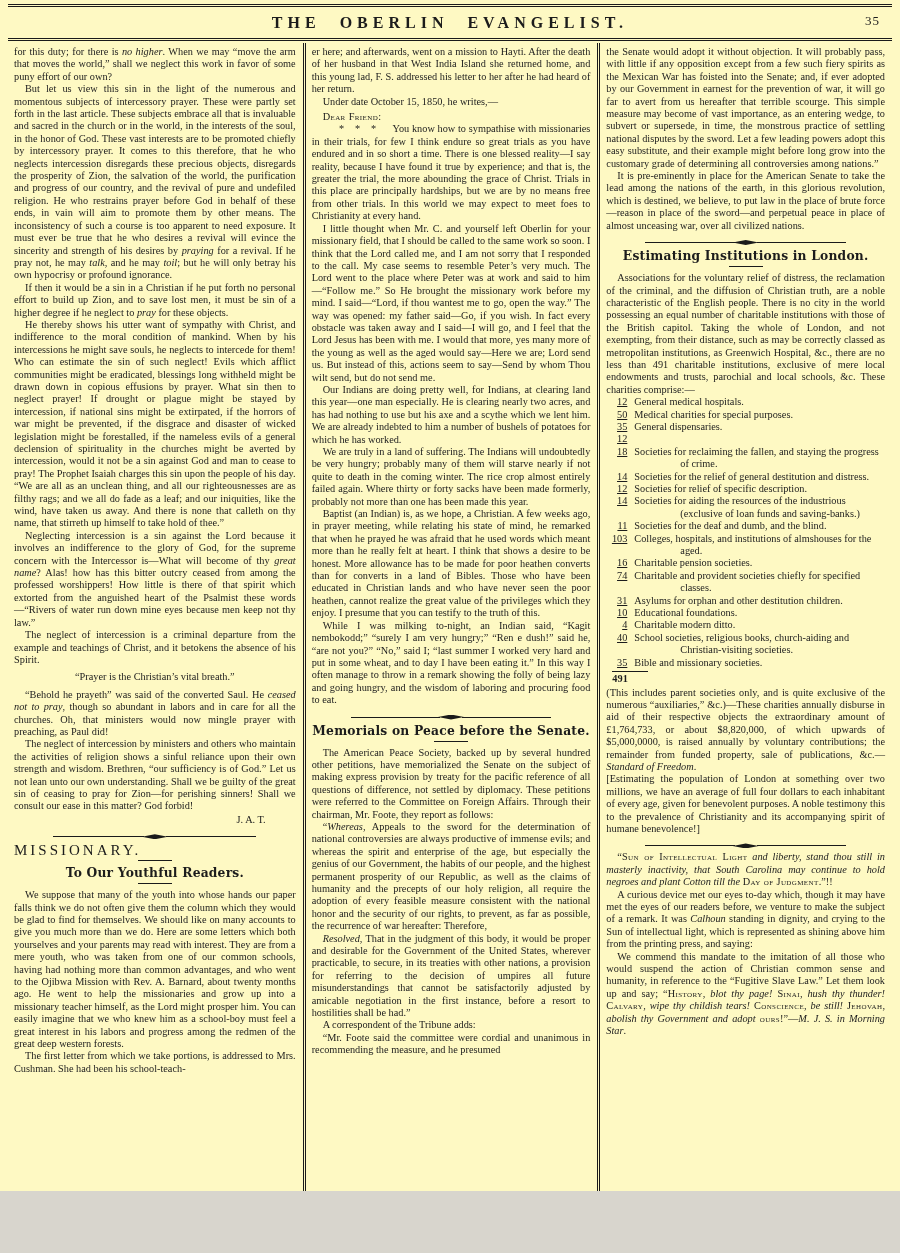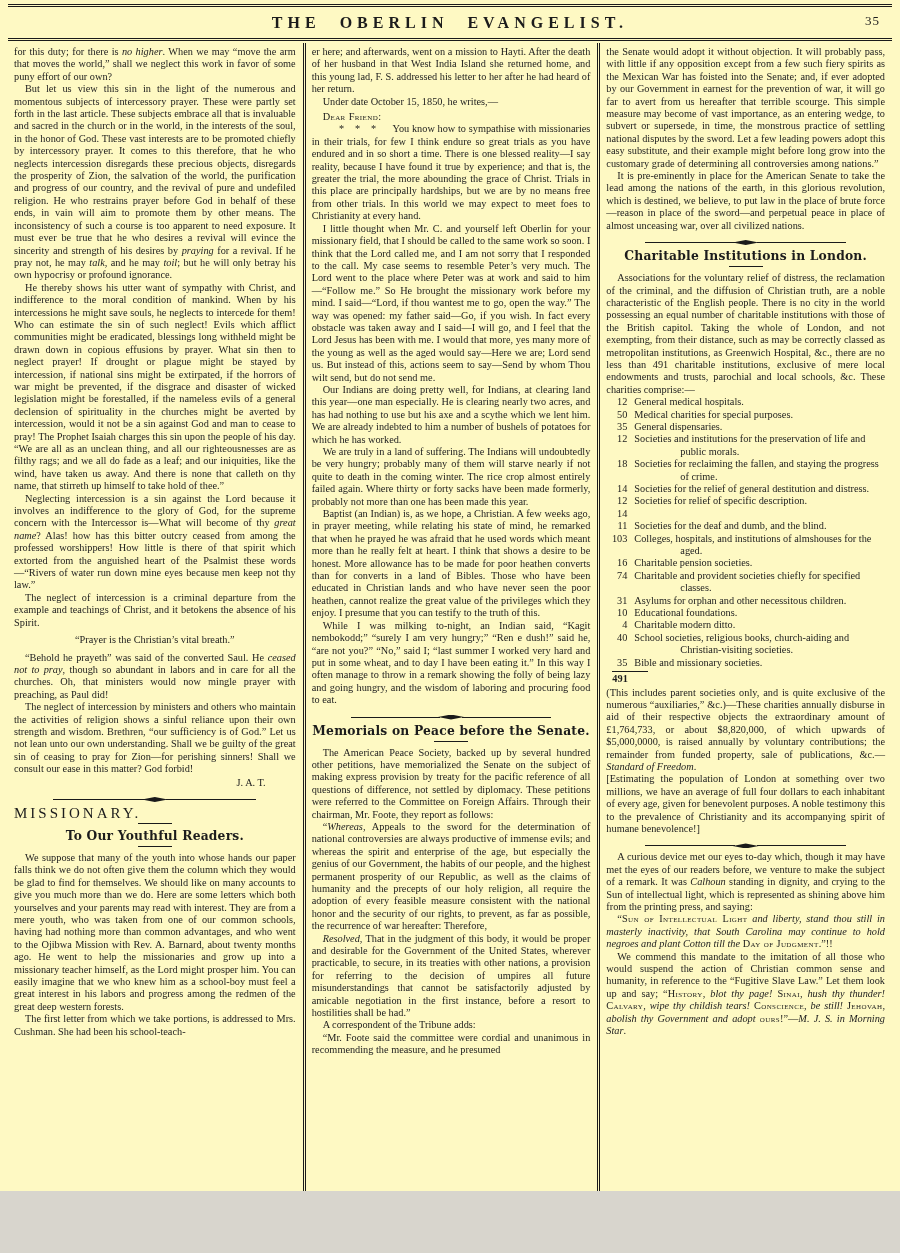--- a/index.html
+++ b/index.html
@@ -30,38 +30,39 @@
     font-size:15px;line-height:13px;letter-spacing:3px;}
   .head{margin:4px 0 0 0;text-align:center;font-weight:bold;
     font-family:"DejaVu Serif",serif;font-size:12.3px;line-height:14px;letter-spacing:.2px;}
   .shortrule{width:34px;border-top:1.4px solid #1a1a1a;margin:3px auto 5px auto;}
   .divider{display:flex;align-items:center;width:72%;margin:8px auto 3px auto;}
   .divider .rule{flex:1;border-top:1px solid #1a1a1a;}
   .divider .orn{width:26px;height:5px;background:#1a1a1a;margin:0 -2px;
     clip-path:polygon(50% 0,100% 50%,50% 100%,0 50%);}
   .list{margin:0;}
   .li{display:flex;}
-  .li .num{flex:0 0 28px;text-align:right;padding-right:7px;box-sizing:border-box;}
+  .li .num{flex:0 0 28px;text-align:right;padding-right:7px;box-sizing:border-box;text-decoration:underline;}
   .li .txt{flex:1;padding-left:46px;text-indent:-46px;}
   .total{margin:1px 0 1px 6px;}
   .total .total-rule{width:36px;border-top:1px solid #1a1a1a;margin:2px 0 1px 0;}
   .total .total-value{font-weight:bold;}
 </style>
 </head>
 <body>
 
 <div class="page">
   <div class="masthead">
     <div class="title">THE OBERLIN EVANGELIST.</div>
     <div class="pageno">35</div>
   </div>
   <div class="cols">
     <div class="col">
         <p class="p noindent">for this duty; for there is <i>no higher</i>. When we may “move the arm that moves the world,” shall we neglect this work in favor of some puny effort of our own?</p>
         <p class="p">But let us view this sin in the light of the numerous and momentous subjects of intercessory prayer. These were partly set forth in the last article. These subjects embrace all that is invaluable and sacred in the church or in the world, in the interests of the soul, in the honor of God. These vast interests are to be promoted chiefly by intercessory prayer. It comes to this therefore, that he who neglects intercession disregards these precious objects, disregards the prosperity of Zion, the salvation of the world, the purification and progress of our country, and the revival of pure and undefiled religion. He who restrains prayer before God in behalf of these ends, in vain will aim to promote them by other means. The inconsistency of such a course is too apparent to need exposure. It must ever be true that he who desires a revival will evince the sincerity and strength of his desires by <i>praying</i> for a revival. If he pray not, he may <i>talk</i>, and he may <i>toil</i>; but he will only betray his own hypocrisy or profound ignorance.</p>
+        <p class="p">If then it would be a sin in a Christian if he put forth no personal effort to build up Zion, and to save lost men, it must be sin of a higher degree if he neglect to <i>pray</i> for these objects.</p>
         <p class="p">He thereby shows his utter want of sympathy with Christ, and indifference to the moral condition of mankind. When by his intercessions he might save souls, he neglects to intercede for them! Who can estimate the sin of such neglect! Evils which afflict communities might be eradicated, blessings long withheld might be drawn down in copious effusions by prayer. What sin then to neglect prayer! If drought or plague might be stayed by intercession, if national sins might be extirpated, if the horrors of war might be prevented, if the disgrace and disaster of wicked legislation might be forestalled, if the nameless evils of a general declension of spirituality in the churches might be averted by intercession, would it not be a sin against God and man to cease to pray! The Prophet Isaiah charges this sin upon the people of his day. “We are all as an unclean thing, and all our righteousnesses are as filthy rags; and we all do fade as a leaf; and our iniquities, like the wind, have taken us away. And there is none that calleth on thy name, that stirreth up himself to take hold of thee.”</p>
         <p class="p">Neglecting intercession is a sin against the Lord because it involves an indifference to the glory of God, for the supreme concern with the Intercessor is—What will become of thy <i>great name</i>? Alas! how has this bitter outcry ceased from among the professed worshippers! How little is there of that spirit which extorted from the anguished heart of the Psalmist these words—“Rivers of water run down mine eyes because men keep not thy law.”</p>
         <p class="p">The neglect of intercession is a criminal departure from the example and teachings of Christ, and it betokens the absence of his Spirit.</p>
         <p class="pq">“Prayer is the Christian’s vital breath.”</p>
         <p class="p">“Behold he prayeth” was said of the converted Saul. He <i>ceased not to pray</i>, though so abundant in labors and in care for all the churches. Oh, that ministers would now mingle prayer with preaching, as Paul did!</p>
         <p class="p">The neglect of intercession by ministers and others who maintain the activities of religion shows a sinful reliance upon their own strength and wisdom. Brethren, “our sufficiency is of God.” Let us not lean unto our own understanding. Shall we be guilty of the great sin of ceasing to pray for Zion—for perishing sinners! Shall we consult our ease in this matter? God forbid!</p>
         <p class="sig" style="padding-right: 30px;">J. A. T.</p>
         <div class="divider">
           <span class="rule"></span>
           <span class="orn"></span>
@@ -105,75 +106,75 @@
       </div>
     <div class="col">
         <p class="p noindent">the Senate would adopt it without objection. It will probably pass, with little if any opposition except from a few such fiery spirits as the Mexican War has foisted into the Senate; and, if ever adopted by our Government in earnest for the prevention of war, it will go far to avert from us hereafter that terrible scourge. This simple measure may become of vast importance, as an entering wedge, to subvert or supersede, in time, the monstrous practice of settling national disputes by the sword. Let a few leading powers adopt this easy substitute, and their example might before long grow into the customary grade of determining all controversies among nations.”</p>
         <p class="p">It is pre-eminently in place for the American Senate to take the lead among the nations of the earth, in this glorious revolution, which is destined, we believe, to put law in the place of brute force—reason in place of the sword—and perpetual peace in place of almost unceasing war, over all civilized nations.</p>
         <div class="divider">
           <span class="rule"></span>
           <span class="orn"></span>
           <span class="rule"></span>
         </div>
         <div>
-          <h2 class="head">Charitable Institutions in London.</h2>
+          <h2 class="head">Estimating Institutions in London.</h2>
           <div class="shortrule"></div>
         </div>
         <p class="p">Associations for the voluntary relief of distress, the reclamation of the criminal, and the diffusion of Christian truth, are a noble characteristic of the English people. There is no city in the world possessing an equal number of charitable institutions with those of the British capitol. Taking the whole of London, and not exempting, from their distance, such as may be correctly classed as metropolitan institutions, as Greenwich Hospital, &amp;c., there are no less than 491 charitable institutions, exclusive of mere local endowments and trusts, parochial and local schools, &amp;c. These charities comprise:—</p>
         <div class="list">
           <div class="li">
             <span class="num">12</span>
             <span class="txt">General medical hospitals.</span>
           </div>
           <div class="li">
             <span class="num">50</span>
             <span class="txt">Medical charities for special purposes.</span>
           </div>
           <div class="li">
             <span class="num">35</span>
             <span class="txt">General dispensaries.</span>
           </div>
           <div class="li">
             <span class="num">12</span>
-            <span class="txt">Societies and institutions for the preservation of life and public morals.</span>
           </div>
           <div class="li">
             <span class="num">18</span>
             <span class="txt">Societies for reclaiming the fallen, and staying the progress of crime.</span>
           </div>
           <div class="li">
             <span class="num">14</span>
             <span class="txt">Societies for the relief of general destitution and distress.</span>
           </div>
           <div class="li">
             <span class="num">12</span>
             <span class="txt">Societies for relief of specific description.</span>
           </div>
           <div class="li">
             <span class="num">14</span>
+            <span class="txt">Societies for aiding the resources of the industrious (exclusive of loan funds and saving-banks.)</span>
           </div>
           <div class="li">
             <span class="num">11</span>
             <span class="txt">Societies for the deaf and dumb, and the blind.</span>
           </div>
           <div class="li">
             <span class="num">103</span>
             <span class="txt">Colleges, hospitals, and institutions of almshouses for the aged.</span>
           </div>
           <div class="li">
             <span class="num">16</span>
             <span class="txt">Charitable pension societies.</span>
           </div>
           <div class="li">
             <span class="num">74</span>
             <span class="txt">Charitable and provident societies chiefly for specified classes.</span>
           </div>
           <div class="li">
             <span class="num">31</span>
-            <span class="txt">Asylums for orphan and other necessitous children.</span>
+            <span class="txt">Asylums for orphan and other destitution children.</span>
           </div>
           <div class="li">
             <span class="num">10</span>
             <span class="txt">Educational foundations.</span>
           </div>
           <div class="li">
             <span class="num">4</span>
             <span class="txt">Charitable modern ditto.</span>
           </div>
           <div class="li">
@@ -189,18 +190,18 @@
           <div class="total-rule"></div>
           <div class="total-value">491</div>
         </div>
         <p class="p noindent">(This includes parent societies only, and is quite exclusive of the numerous “auxiliaries,” &amp;c.)—These charities annually disburse in aid of their respective objects the extraordinary amount of £1,764,733, or about $8,820,000, of which upwards of $5,000,0000, is raised annually by voluntary contributions; the remainder from funded property, sale of publications, &amp;c.—<i>Standard of Freedom</i>.</p>
         <p class="p noindent">[Estimating the population of London at something over two millions, we have an average of full four dollars to each inhabitant of every age, given for benevolent purposes. A noble testimony this to the prevalence of Christianity and its accompanying spirit of humane benevolence!]</p>
         <div class="divider">
           <span class="rule"></span>
           <span class="orn"></span>
           <span class="rule"></span>
         </div>
+        <p class="p">“<span class="sc">Sun of Intellectual Light</span> <i>and liberty, stand thou still in masterly inactivity, that South Carolina may continue to hold negroes and plant Cotton till the</i> <span class="sc">Day of Judgment</span>.”!!</p>
         <p class="p">A curious device met our eyes to-day which, though it may have met the eyes of our readers before, we venture to make the subject of a remark. It was <i>Calhoun</i> standing in dignity, and crying to the Sun of intellectual light, which is represented as shining above him from the printing press, and saying:</p>
-        <p class="p">“<span class="sc">Sun of Intellectual Light</span> <i>and liberty, stand thou still in masterly inactivity, that South Carolina may continue to hold negroes and plant Cotton till the</i> <span class="sc">Day of Judgment</span>.”!!</p>
         <p class="p">We commend this mandate to the imitation of all those who would suspend the action of Christian common sense and humanity, in reference to the “Fugitive Slave Law.” Let them look up and say; “<span class="sc">History</span>, <i>blot thy page!</i> <span class="sc">Sinai</span>, <i>hush thy thunder!</i> <span class="sc">Calvary</span>, <i>wipe thy childish tears!</i> <span class="sc">Conscience</span>, <i>be still!</i> <span class="sc">Jehovah</span>, <i>abolish thy Government and adopt</i> <span class="sc">ours</span>!”—<i>M. J. S. in Morning Star</i>.</p>
       </div>
   </div>
 </div>
 
 </body></html>

